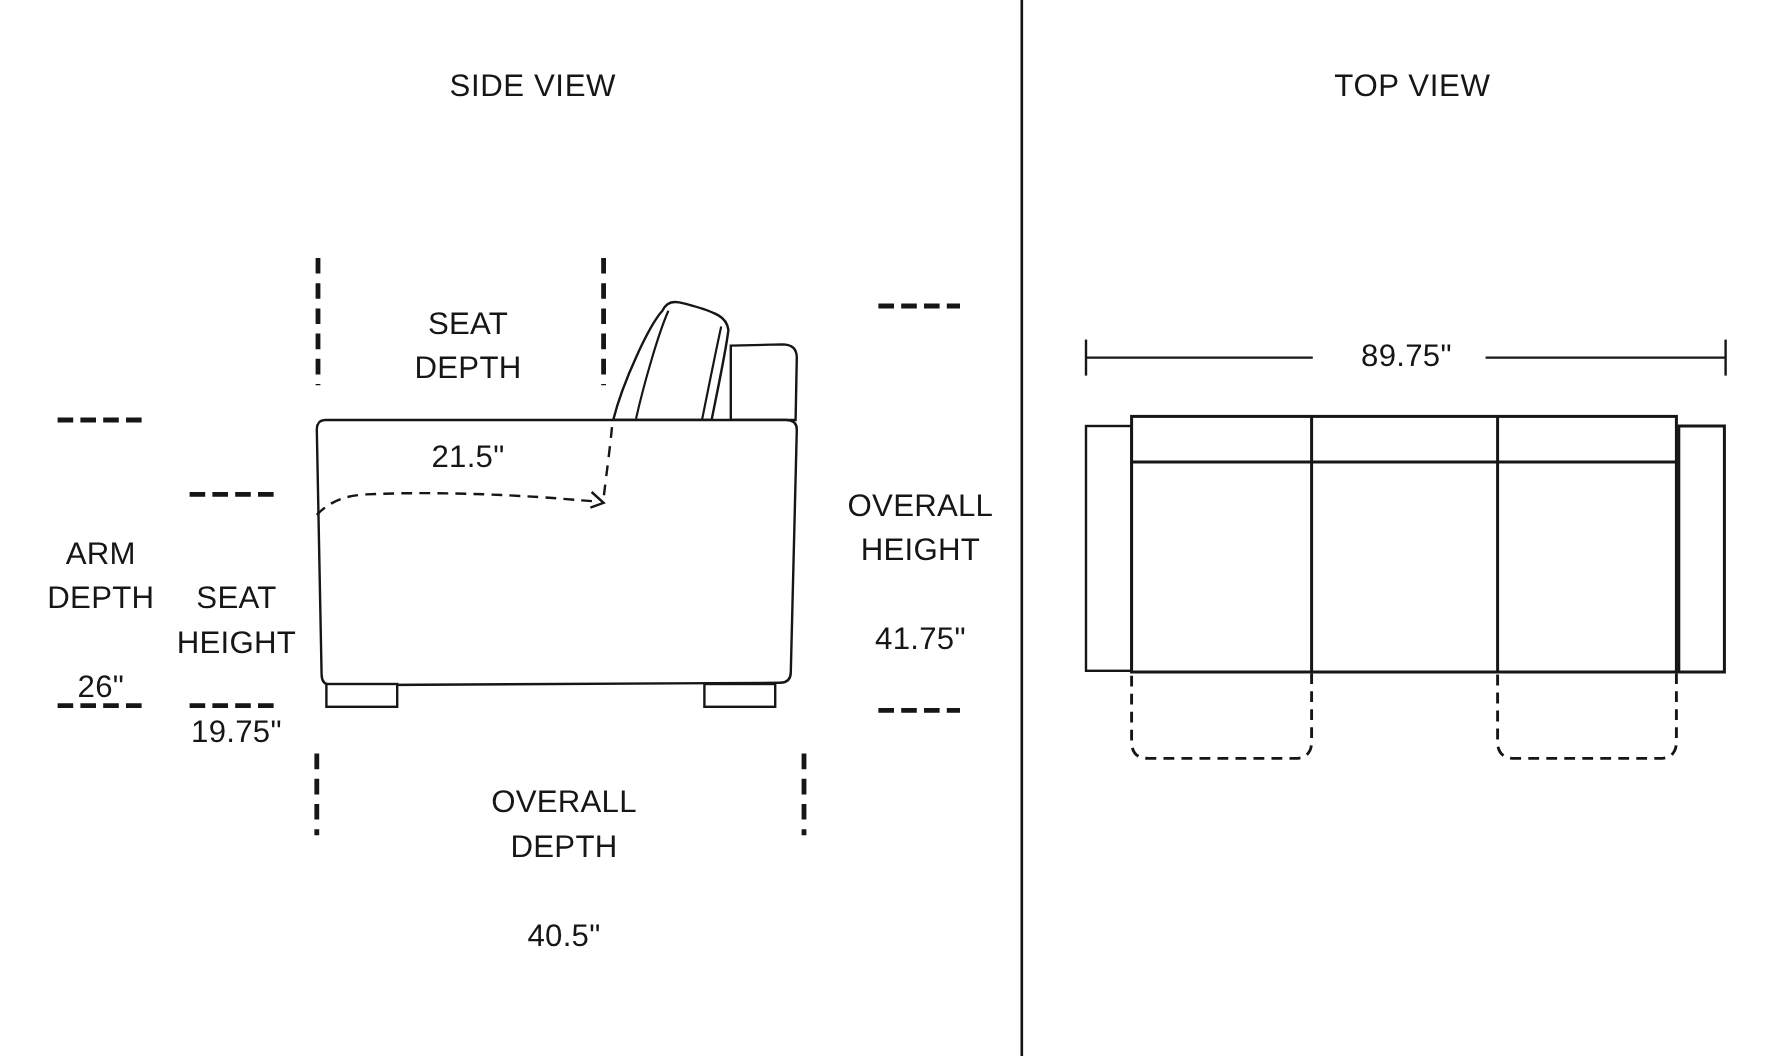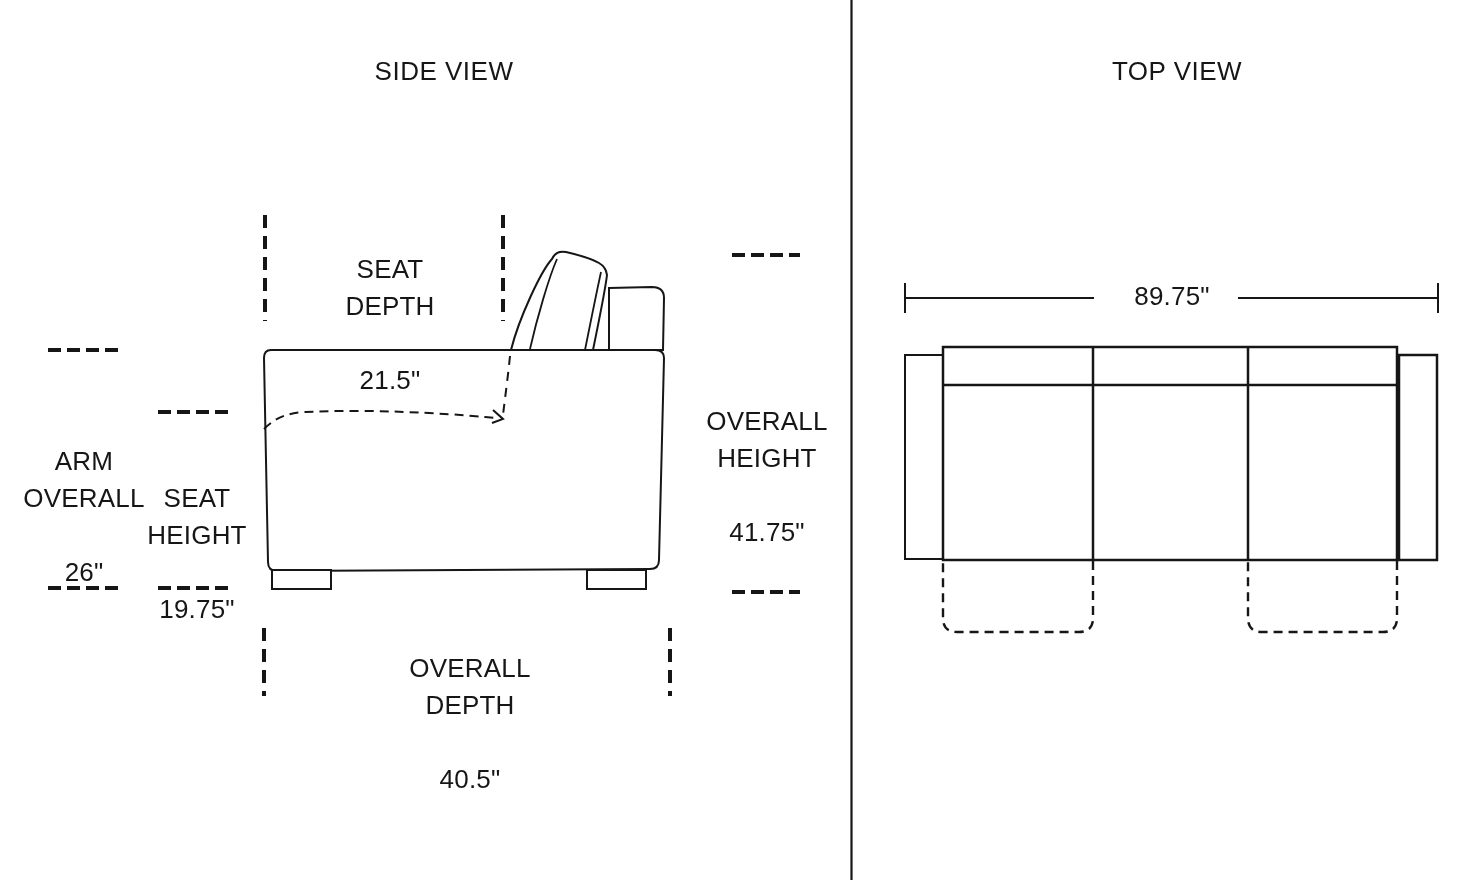--- a/index.html
+++ b/index.html
@@ -95,21 +95,21 @@
   <div class="title" style="left:244px;top:53px;width:400px;">SIDE VIEW</div>
 
   <div class="lbl" style="left:280px;top:214px;width:220px;">
     <div>SEAT
 DEPTH</div>
     <div>21.5"</div>
   </div>
 
   <div class="lbl" style="left:4px;top:406px;width:160px;">
     <div>ARM
-OVERALL</div>
+DEPTH</div>
     <div>26"</div>
   </div>
 
   <div class="lbl" style="left:117px;top:443px;width:160px;">
     <div>SEAT
 HEIGHT</div>
     <div>19.75"</div>
   </div>
 
   <div class="lbl" style="left:687px;top:366px;width:160px;">

